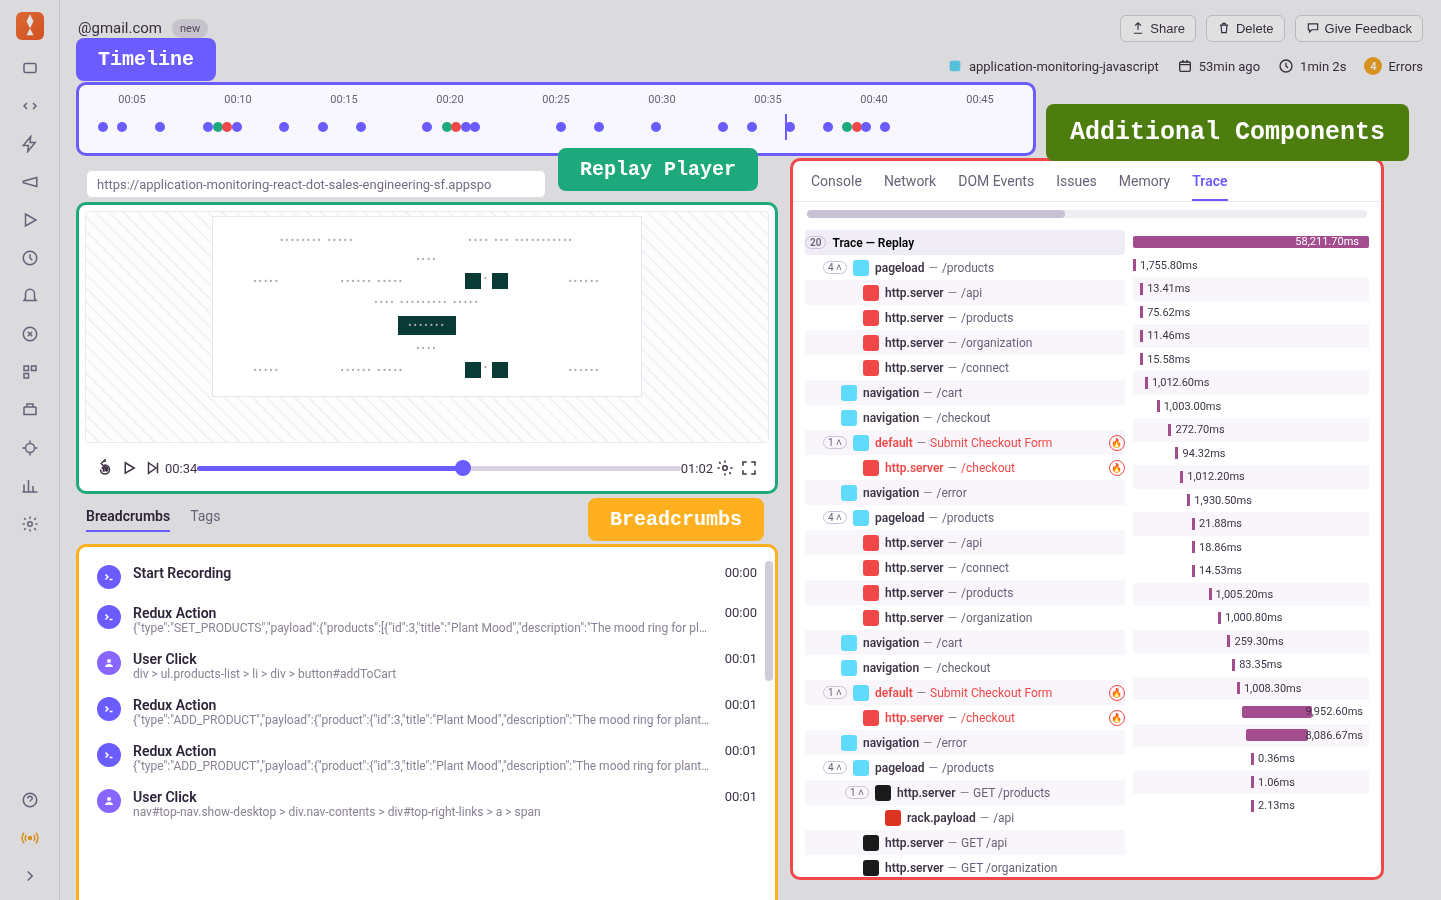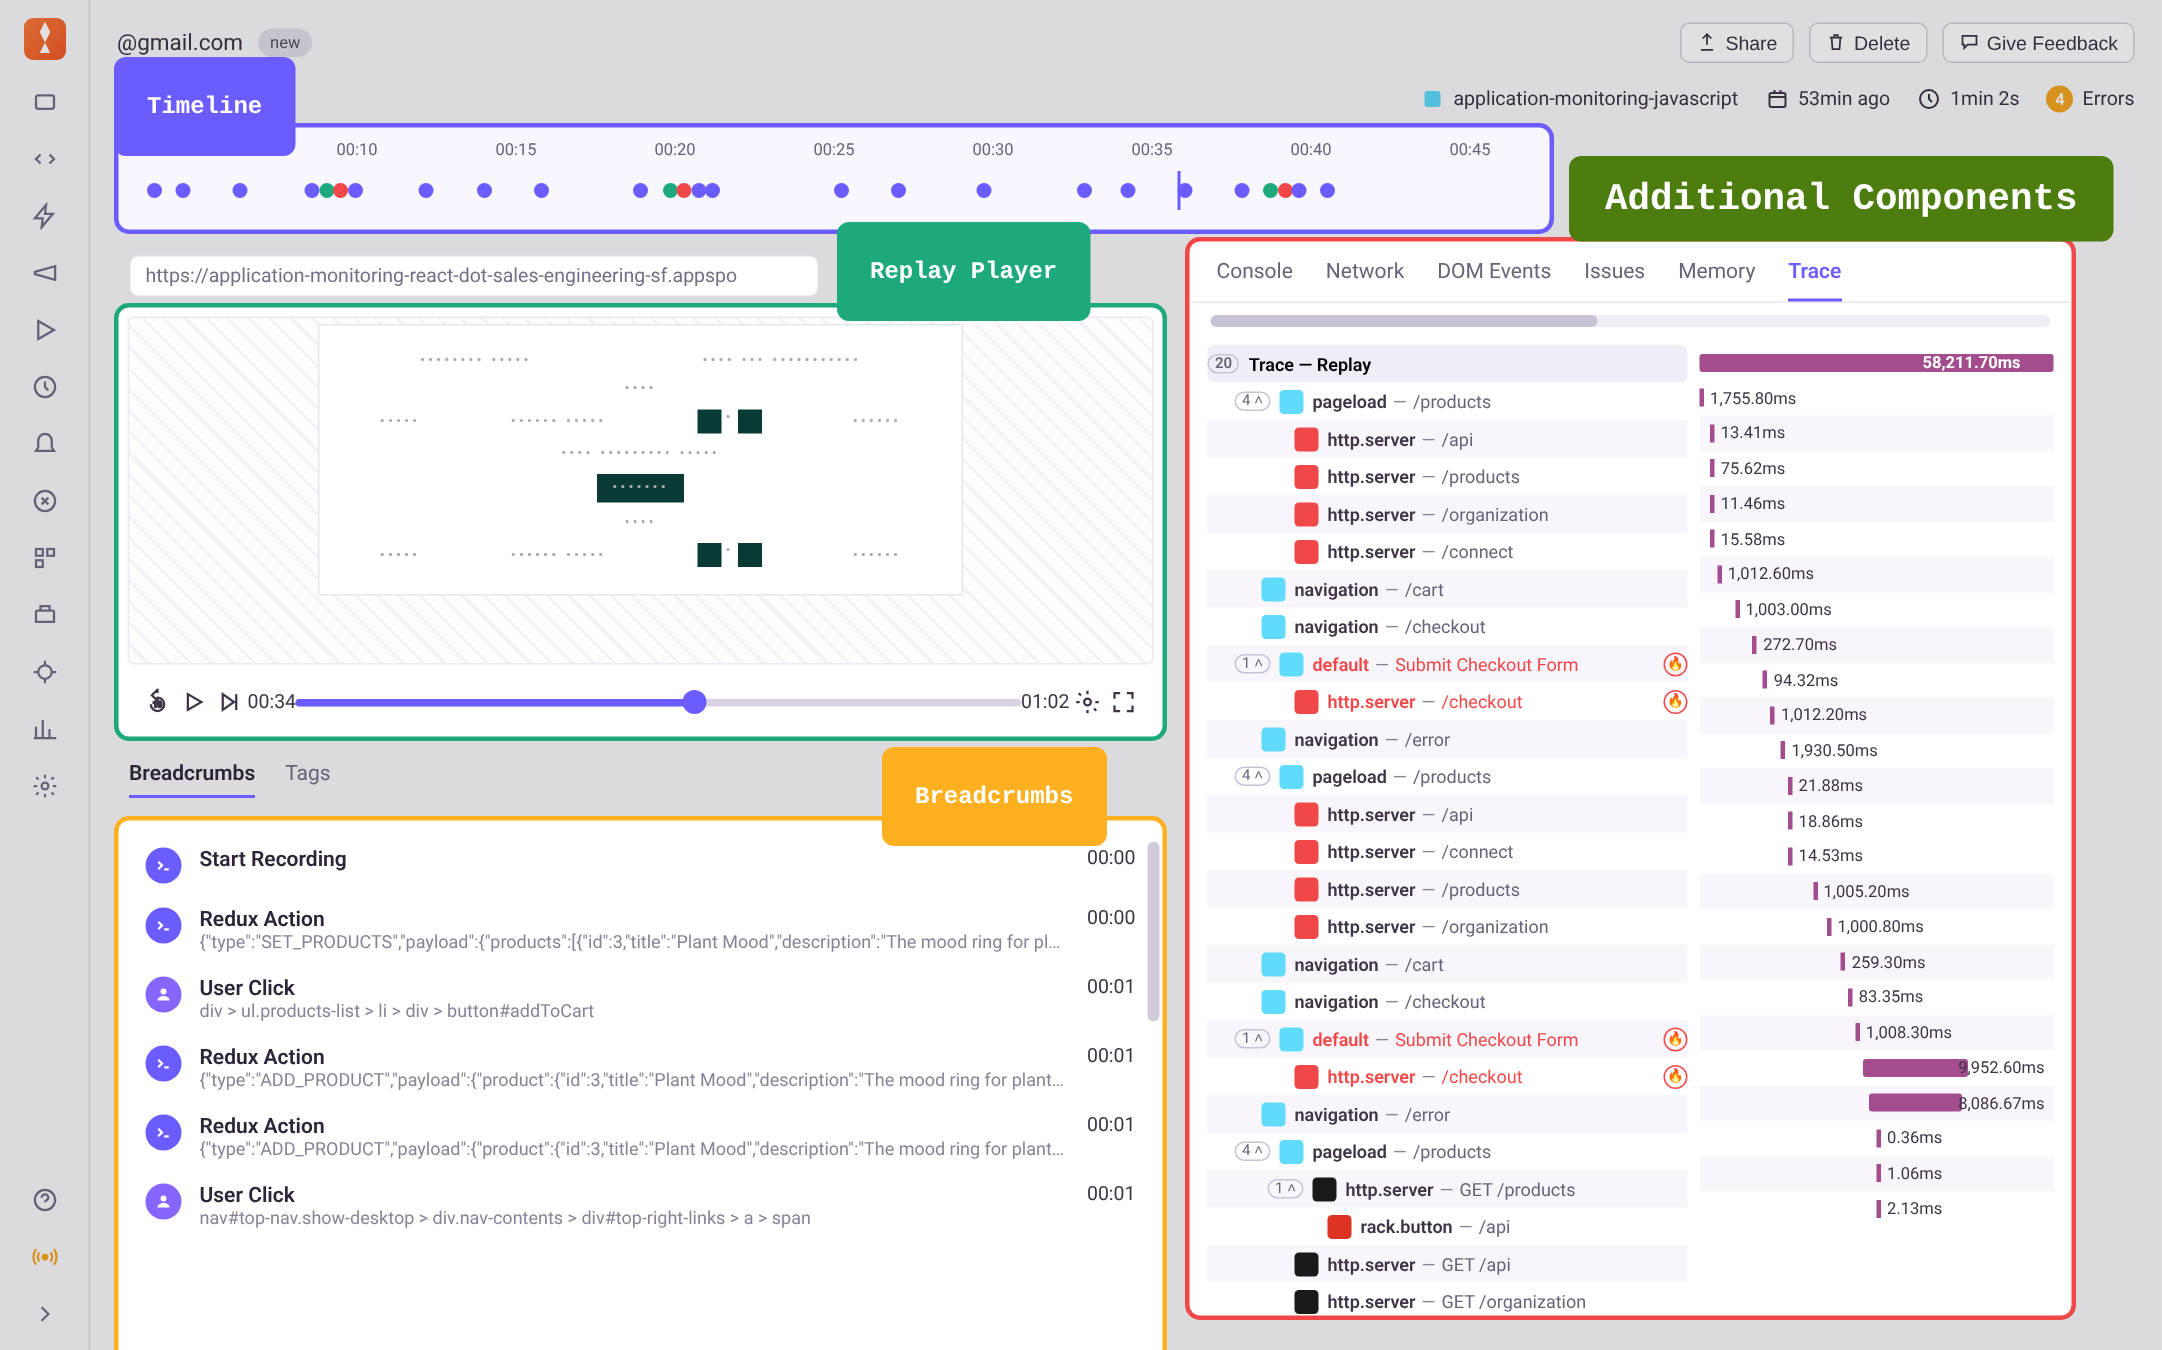--- a/index.html
+++ b/index.html
@@ -22,21 +22,21 @@
   .topbar-row1 .chip { background:#e2dfe9; color:#5b5266; font-size:11px; padding:3px 8px; border-radius:999px; }
   .topbar-row1 .spacer { flex:1; }
   .tb-btn { border:1px solid #d6d0df; background:#fff; color:#3e3446; font-size:13px; padding:5px 10px; border-radius:6px; display:flex; align-items:center; gap:5px; cursor:pointer; }
   .tb-btn svg { width:14px; height:14px; }
   .topbar-row2 { display:flex; align-items:center; gap:18px; height:40px; font-size:13px; color:#3e3446; }
   .topbar-row2 .r2-item { display:flex; align-items:center; gap:6px; }
   .topbar-row2 svg { width:16px; height:16px; }
   .badge-err { background:#f5a623; color:#fff; width:18px; height:18px; border-radius:50%; display:inline-flex; align-items:center; justify-content:center; font-size:11px; font-weight:600; }
   
   
-  .annot { position:absolute; z-index:40; font-family: "Courier New", monospace; font-size:16px; font-weight:600; color:#fff; padding:24px 22px; border-radius:8px; }
+  .annot { position:absolute; z-index:40; font-family: "Courier New", monospace; font-size:20px; font-weight:600; color:#fff; padding:10px 22px; border-radius:8px; }
   .annot.timeline { background:#6b5cff; left:76px; top:38px; }
   .annot.replay { background:#1ea97c; left:558px; top:148px; }
   .annot.additional { background:#4d7c0f; left:1046px; top:104px; font-size:25px; padding:14px 24px; }
   .annot.breadcrumbs { background:#ffb020; left:588px; top:498px; }
   
   
   .panel { position:absolute; border-radius:10px; z-index:20; }
   .panel.p-timeline { left:76px; top:82px; width:960px; height:74px; border:3px solid #6b5cff; background:#f8f6ff; }
   .panel.p-player { left:76px; top:202px; width:702px; height:292px; border:3px solid #1ea97c; background:#fff; overflow:hidden; }
   .panel.p-crumbs { left:76px; top:544px; width:702px; height:407px; border:3px solid #ffb020; background:#fff; overflow:hidden; }
@@ -649,21 +649,21 @@
           <span class="indent" style="width:40px"></span>
           <span class="badge">1 ˄</span>
           <span class="tic dj"></span>
           <span class="op">http.server</span>
           <span class="sep">—</span>
           <span class="path">GET /products</span>
         </div>
         <div class="trow">
           <span class="indent" style="width:80px"></span>
           <span class="tic ru"></span>
-          <span class="op">rack.button</span>
+          <span class="op">rack.payload</span>
           <span class="sep">—</span>
           <span class="path">/api</span>
         </div>
         <div class="trow alt">
           <span class="indent" style="width:58px"></span>
           <span class="tic dj"></span>
           <span class="op">http.server</span>
           <span class="sep">—</span>
           <span class="path">GET /api</span>
         </div>
@@ -671,21 +671,21 @@
           <span class="indent" style="width:58px"></span>
           <span class="tic dj"></span>
           <span class="op">http.server</span>
           <span class="sep">—</span>
           <span class="path">GET /organization</span>
         </div>
       </div>
     <div class="trace-right" id="trace-right">
         <div class="rrow">
           <div class="bar" style="left:0;right:0"></div>
-          <span class="val" style="right:22px;color:#fff;font-weight:700">58,211.70ms</span>
+          <span class="val" style="right:10px;color:#fff;font-weight:400">58,211.70ms</span>
         </div>
         <div class="rrow">
           <div class="tick" style="left:0%"></div>
           <span class="val" style="left:3%">1,755.80ms</span>
         </div>
         <div class="rrow alt">
           <div class="tick" style="left:3%"></div>
           <span class="val" style="left:6%">13.41ms</span>
         </div>
         <div class="rrow">

